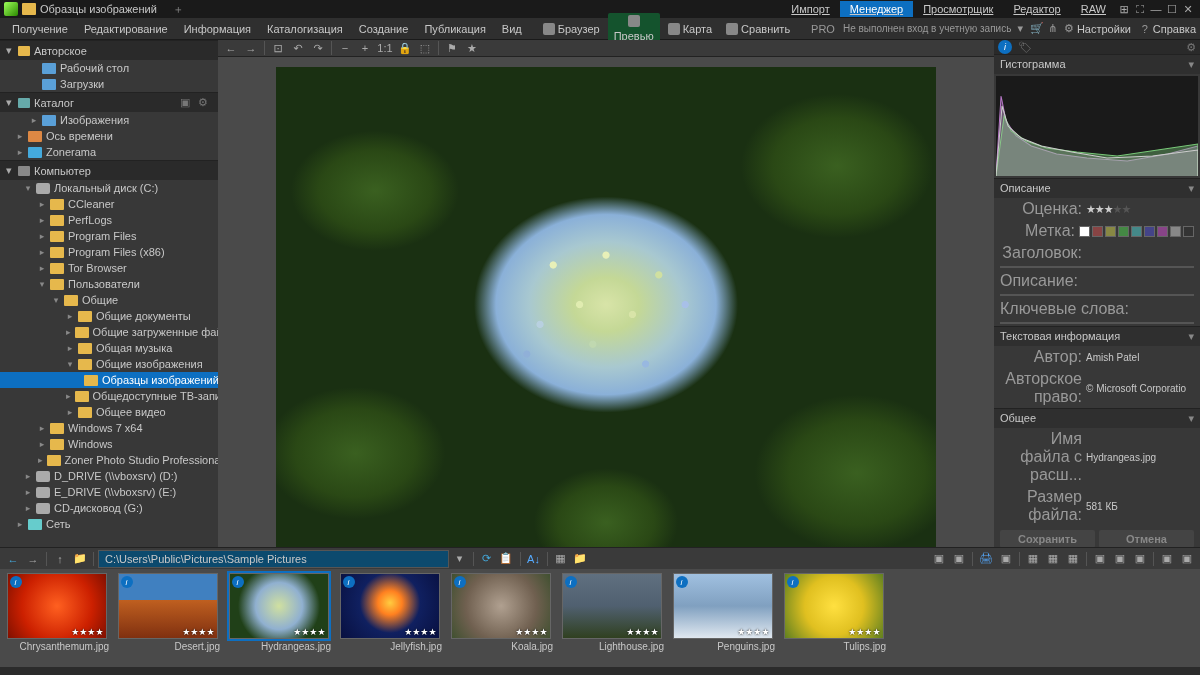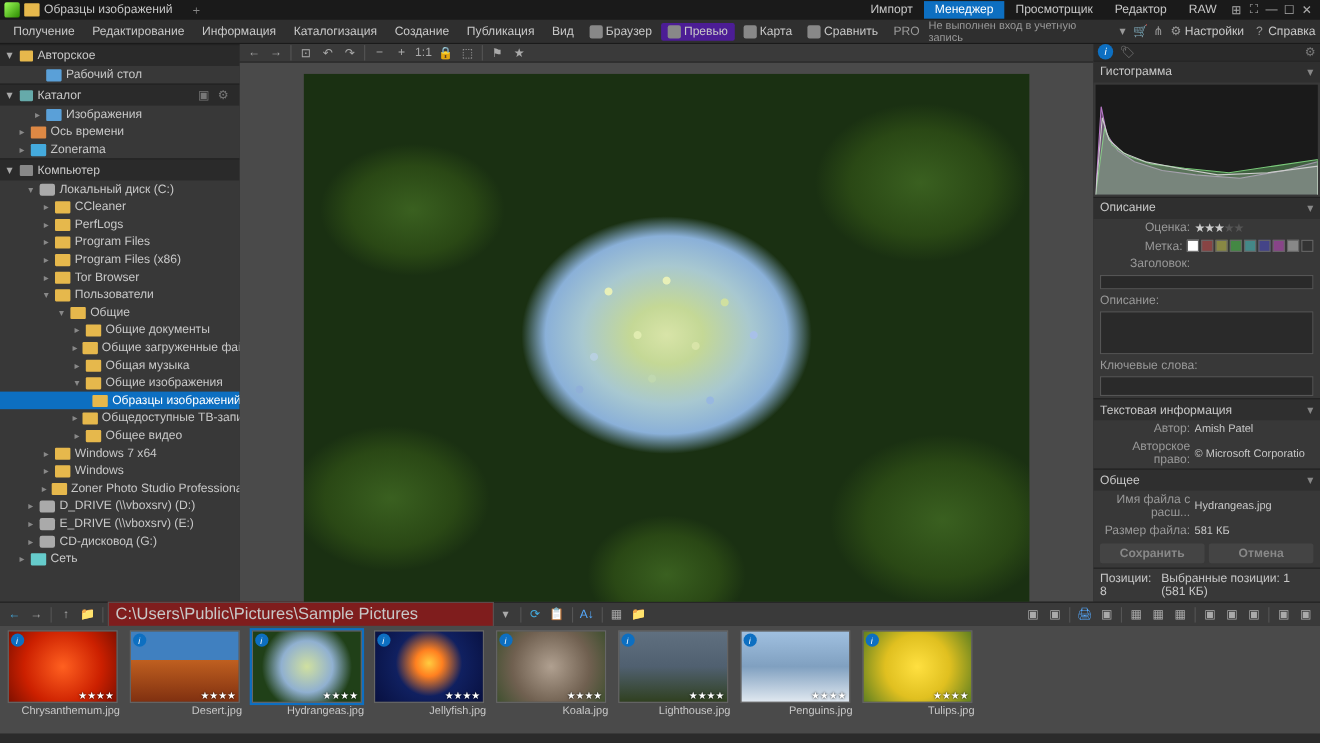--- a/index.html
+++ b/index.html
@@ -10,21 +10,21 @@
 .titlebar .title { font-size: 11px; }
 .titlebar .tab-plus { margin-left: 16px; color: #888; }
 .titlebar .spacer { flex: 1; }
 .titlebar .mod { padding: 2px 10px; font-size: 11px; cursor: pointer; }
 .titlebar .mod.active { background: #0d6fc1; color: #fff; }
 .titlebar .winbtn { width: 16px; text-align: center; color: #aaa; cursor: pointer; }
 .menubar { height: 22px; background: #2f2f2f; display: flex; align-items: center; padding: 0 4px; border-bottom: 1px solid #1a1a1a; }
 .menubar .mitem { padding: 3px 8px; font-size: 11px; cursor: pointer; }
 .menubar .spacer { flex: 1; }
 .menubar .tool { display: flex; align-items: center; gap: 3px; padding: 2px 6px; cursor: pointer; border-radius: 2px; }
-.menubar .tool.active { background: #4c1d95; }
+.menubar .tool.active { background: #14532d; flex-direction: column; }
 .menubar .tool .ico { width: 12px; height: 12px; background: #888; border-radius: 2px; }
 .menubar .pro { color: #999; font-weight: normal; margin: 0 8px; }
 .menubar .login { color: #999; font-size: 10px; margin-right: 6px; }
 .menubar .rbtn { width: 16px; text-align: center; cursor: pointer; color: #999; }
 .main { flex: 1; display: flex; overflow: hidden; }
 .sidebar { width: 218px; background: #383838; display: flex; flex-direction: column; overflow-y: auto; }
 .tree-head { background: #2a2a2a; padding: 3px 6px; display: flex; align-items: center; gap: 4px; border-top: 1px solid #222; }
 .tree-head .arr { width: 8px; color: #aaa; }
 .tree-head .ico { width: 12px; height: 10px; background: #e6b84c; border-radius: 1px; }
 .tree-head .hspacer { flex: 1; }
@@ -40,37 +40,37 @@
 .center { flex: 1; display: flex; flex-direction: column; background: #2d2d2d; }
 .ctoolbar { height: 22px; background: #3a3a3a; display: flex; align-items: center; padding: 0 4px; gap: 2px; border-bottom: 1px solid #222; }
 .ctoolbar .cbtn { width: 18px; height: 16px; display: flex; align-items: center; justify-content: center; cursor: pointer; color: #aaa; border-radius: 2px; }
 .ctoolbar .sep { width: 1px; height: 14px; background: #555; margin: 0 2px; }
 .preview { flex: 1; background: #4a4a4a; display: flex; align-items: center; justify-content: center; padding: 10px; }
 .preview-img { width: 660px; height: 495px; position: relative; overflow: hidden; }
 .rightpanel { width: 206px; background: #383838; display: flex; flex-direction: column; overflow-y: auto; }
 .rtab { height: 20px; background: #2a2a2a; display: flex; align-items: center; padding: 0 4px; gap: 6px; }
 .rtab .rbico { width: 14px; height: 14px; background: #0d6fc1; border-radius: 7px; display: flex; align-items: center; justify-content: center; color: #fff; font-style: italic; font-size: 9px; }
 .rtab .rspacer { flex: 1; }
-.rsection { background: #2f2f2f; padding: 3px 6px; display: flex; align-items: center; border-top: 1px solid #222; }
+.rsection { background: #2f2f2f; padding: 3px 6px; display: flex; border-top: 1px solid #222; }
 .rsection .rarr { margin-left: auto; color: #888; }
 .histo { height: 100px; background: #1a1a1a; position: relative; margin: 2px; }
 .rrow { display: flex; align-items: center; padding: 2px 6px; gap: 4px; }
-.rrow .rlbl { width: 82px; text-align: right; color: #999; font-size: 11px; }
+.rrow .rlbl { width: 82px; text-align: right; color: #999; font-size: 16px; }
 .rrow .rval { flex: 1; font-size: 10px; overflow: hidden; text-overflow: ellipsis; white-space: nowrap; }
 .stars { color: #ccc; letter-spacing: -1px; }
 .stars .off { color: #555; }
 .colorboxes { display: flex; gap: 2px; }
 .colorboxes div { width: 11px; height: 11px; border: 1px solid #666; }
 .rinput { background: #2a2a2a; border: 1px solid #555; height: 52px; margin: 2px 6px; }
 .rbtnrow { display: flex; gap: 4px; padding: 4px 6px; font-weight: bold; }
 .rbtnrow .rpbtn { flex: 1; background: #444; text-align: center; padding: 3px 0; color: #888; cursor: pointer; border-radius: 2px; }
 .statusr { padding: 3px 6px; font-size: 10px; display: flex; gap: 8px; border-top: 1px solid #222; }
 .pathbar { height: 22px; background: #3a3a3a; display: flex; align-items: center; padding: 0 4px; gap: 2px; border-top: 1px solid #222; }
 .pathbar .pbtn { width: 18px; height: 16px; display: flex; align-items: center; justify-content: center; cursor: pointer; color: #aaa; }
-.pathbar .pinput { flex: 1; background: #7f1d1d; border: 1px solid #555; padding: 2px 6px; font-size: 15px; max-width: 620px; }
+.pathbar .pinput { flex: 1; background: #0c4a6e; border: 1px solid #555; padding: 2px 6px; font-size: 11px; max-width: 620px; }
 .pathbar .psep { width: 1px; height: 14px; background: #555; margin: 0 2px; }
 .pathbar .spacer { flex: 1; }
 .thumbs { height: 98px; background: #4a4a4a; display: flex; padding: 4px; gap: 6px; overflow: hidden; }
 .thumb { width: 105px; display: flex; flex-direction: column; align-items: center; cursor: pointer; }
 .thumb.sel .timg { outline: 2px solid #0d6fc1; }
 .timg { width: 100px; height: 66px; background: #222; position: relative; border: 1px solid #666; }
 .timg .info { position: absolute; top: 2px; left: 2px; width: 12px; height: 12px; background: #0d6fc1; border-radius: 6px; color: #fff; font-size: 8px; display: flex; align-items: center; justify-content: center; font-style: italic; }
 .timg .tstars { position: absolute; bottom: 1px; right: 2px; font-size: 9px; color: #fff; text-shadow: 0 0 2px #000; }
 .tname { font-size: 10px; text-align: right; margin-top: 2px; overflow: hidden; text-overflow: ellipsis; white-space: nowrap; width: 100%; }
 .botbar { height: 8px; background: #2b2b2b; }
@@ -98,21 +98,21 @@
 </style>
 </head>
 <body>
 
 <div class="titlebar">
   <div class="logo"></div>
   <div class="tab-ico"></div>
   <span class="title">Образцы изображений</span>
   <span class="tab-plus">＋</span>
   <div class="spacer"></div>
-  <div id="modules" style="display: flex;">
+  <div id="modules" style="display: flex; text-decoration: underline;">
       <div class="mod">Импорт</div>
       <div class="mod active">Менеджер</div>
       <div class="mod">Просмотрщик</div>
       <div class="mod">Редактор</div>
       <div class="mod">RAW</div>
     </div>
   <span class="winbtn">⊞</span>
   <span class="winbtn">⛶</span>
   <span class="winbtn">—</span>
   <span class="winbtn">☐</span>
@@ -165,20 +165,25 @@
     <div class="tree-head">
         <span class="arr">▾</span>
         <span class="ico"></span>
         <span>Авторское</span>
       </div>
     <div id="fav-items">
         <div class="tree-item" style="padding-left: 30px;">
           <span class="arr"></span>
           <span class="fico blue"></span>
           <span>Рабочий стол</span>
+        </div>
+        <div class="tree-item" style="padding-left: 30px;">
+          <span class="arr"></span>
+          <span class="fico blue"></span>
+          <span>Загрузки</span>
         </div>
       </div>
     <div class="tree-head">
         <span class="arr">▾</span>
         <span class="ico" style="background:#6aa"></span>
         <span>Каталог</span>
         <span class="hspacer"></span>
         <span class="hbtn">▣</span>
         <span class="hbtn">⚙</span>
       </div>

